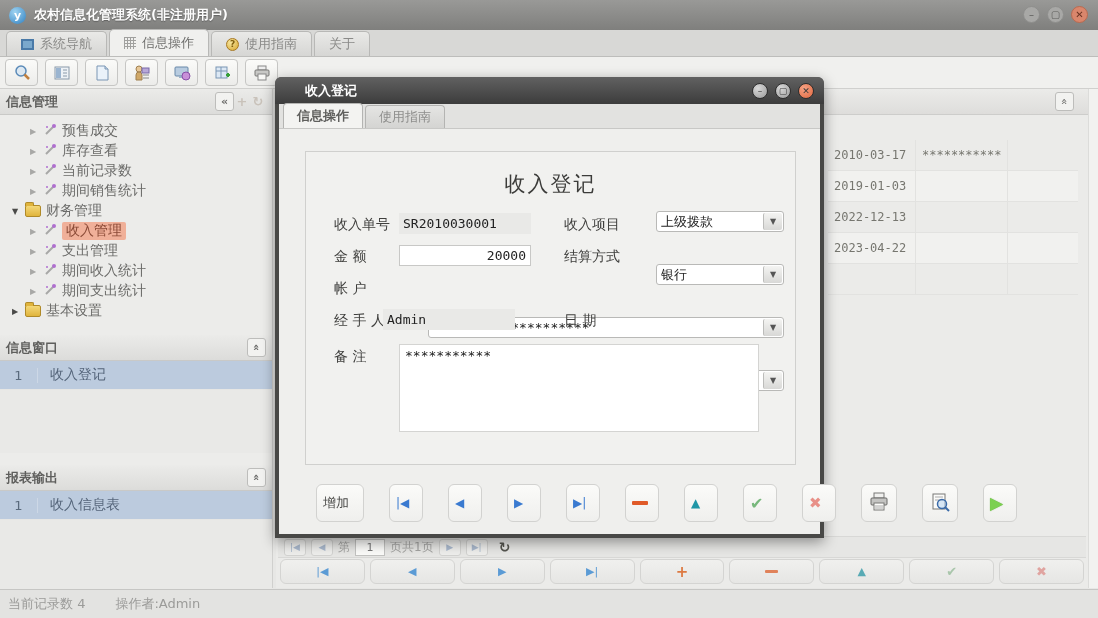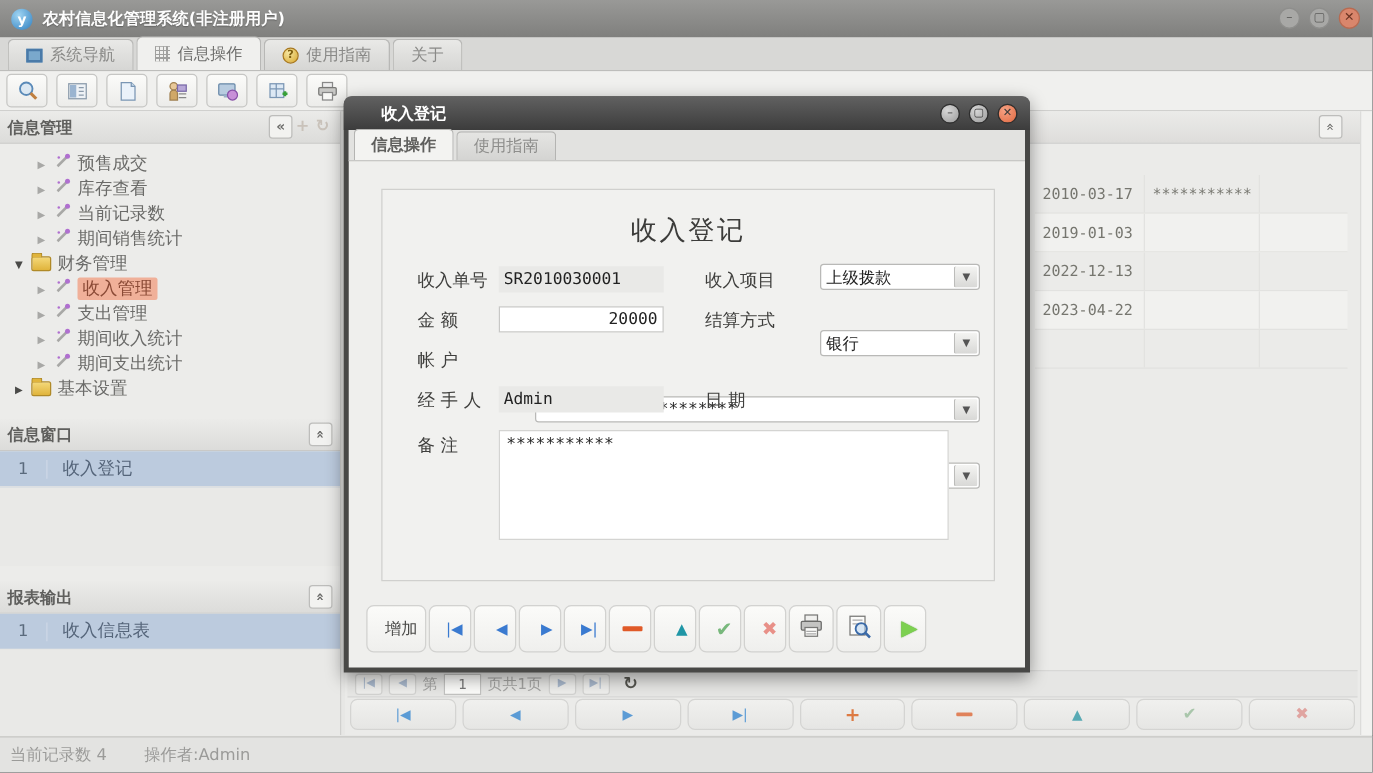--- a/index.html
+++ b/index.html
@@ -137,22 +137,22 @@
   .wh { background:#fff; border:1px solid #c8c8c6; }
   .dd { background:#fff; border:1px solid #b9b9b7; border-radius:3px; padding-right:22px; position:relative;margin-left:29px; }
   .dd .ddbtn { position:absolute; right:1px; top:1px; width:19px; height:17px; border-radius:2px;
     background:linear-gradient(#f4f4f2,#d8d8d6); border-left:1px solid #bcbcba;
     color:#555; font-size:8px; text-align:center; line-height:17px; }
   #remarkbox { position:absolute; left:93px; top:192px; width:360px; height:88px; background:#fff;
     border:1px solid #d4d4d2; font-size:13px; color:#222; padding:3px 5px; }
 
   #dtoolbar { position:absolute; left:14px; bottom:12px; display:flex; gap:2px; }
   .dbtn { min-width:34px; height:38px; background:linear-gradient(#fbfbf9,#efefed);
-    border:1px solid #d2d2d0; border-radius:6px; display:flex; align-items:center; justify-content:flex-end;
-    font-size:13px; color:#4a4a48; padding:2px 6px; }
+    border:1px solid #d2d2d0; border-radius:6px; display:flex; align-items:center; justify-content:flex-start;
+    font-size:13px; color:#4a4a48; padding:2px 6px;margin-left:23px; }
   .g-blue { color:#3a7ad0; font-size:12px; }
   .g-minus { width:16px; height:4px; background:#e05a28; border-radius:1px; }
   .g-up { color:#1f96a6; font-size:12px; }
   .g-chk { color:#78b87c; font-size:16px; }
   .g-x { color:#e89088; font-size:15px; }
   .g-run { color:#7cd050; font-size:17px; text-shadow:0 0 1px #4a9a28; }
 </style>
 </head>
 <body>
 
@@ -489,21 +489,21 @@
           <span class="ddbtn">▼</span>
         </span>
 
         <span class="flabel" style="left:28px; top:128px;">帐 户</span>
         <span class="ffield dd mono" style="left:93px; top:123px; width:356px;">
           <span>********************</span>
           <span class="ddbtn" style="font-family:'DejaVu Sans',sans-serif;">▼</span>
         </span>
 
         <span class="flabel" style="left:28px; top:160px;">经 手 人</span>
-        <span class="ffield ro mono" style="left:93px; top:157px; width:132px;">Admin</span>
+        <span class="ffield ro mono" style="left:77px; top:157px; width:132px;">Admin</span>
         <span class="flabel" style="left:258px; top:160px;">日 期</span>
         <span class="ffield dd mono" style="left:321px; top:155px; width:128px;">
           <span>2010-03-17</span>
           <span class="ddbtn" style="font-family:'DejaVu Sans',sans-serif;">▼</span>
         </span>
 
         <span class="flabel" style="left:28px; top:196px;">备 注</span>
         <div id="remarkbox" class="mono">***********</div>
       </div>
 

